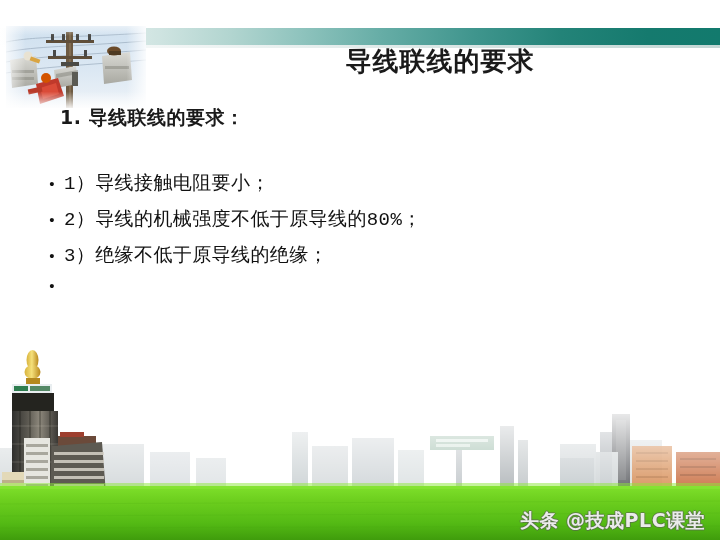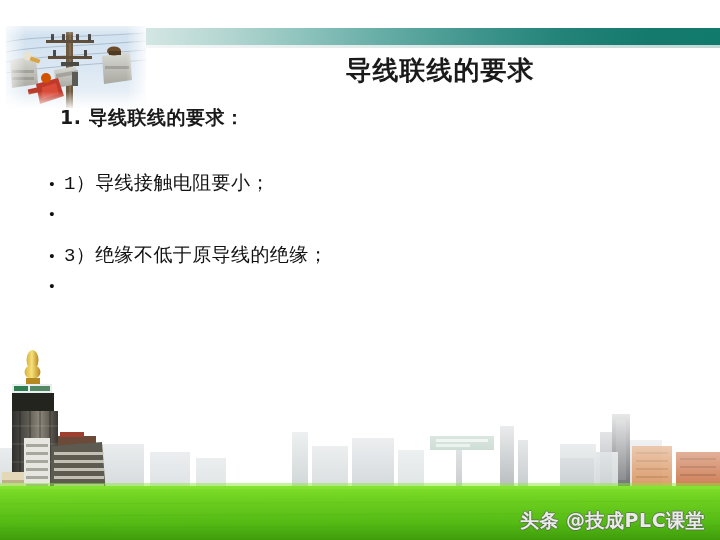--- a/index.html
+++ b/index.html
@@ -61,21 +61,21 @@
     pointer-events: none;
     background:
       linear-gradient(to right, rgba(255,255,255,0.75) 0%, rgba(255,255,255,0) 14%, rgba(255,255,255,0) 86%, rgba(255,255,255,0.85) 100%),
       linear-gradient(to bottom, rgba(255,255,255,0.55) 0%, rgba(255,255,255,0) 12%, rgba(255,255,255,0) 80%, rgba(255,255,255,0.9) 100%);
   }
 
   
   .title {
     position: absolute;
     left: 200px;
-    top: 53px;
+    top: 44px;
     width: 480px;
     text-align: center;
     font-family: "DejaVu Sans", "Liberation Sans", sans-serif;
     font-size: 26px;
     font-weight: bold;
     color: #1a1a1a;
     letter-spacing: 1px;
     white-space: nowrap;
   }
 
@@ -233,20 +233,21 @@
 
   <div class="heading">1. 导线联线的要求：</div>
 
   <ul class="bullets">
     <li class="bullet-row">
       <span class="bullet-dot">•</span>
       <span class="bullet-text">1）导线接触电阻要小；</span>
     </li>
     <li class="bullet-row">
       <span class="bullet-dot">•</span>
+      <span class="bullet-text">2）导线的机械强度不低于原导线的80%；</span>
     </li>
     <li class="bullet-row">
       <span class="bullet-dot">•</span>
       <span class="bullet-text">3）绝缘不低于原导线的绝缘；</span>
     </li>
     <li class="bullet-row">
       <span class="bullet-dot">•</span>
     </li>
   </ul>
 

